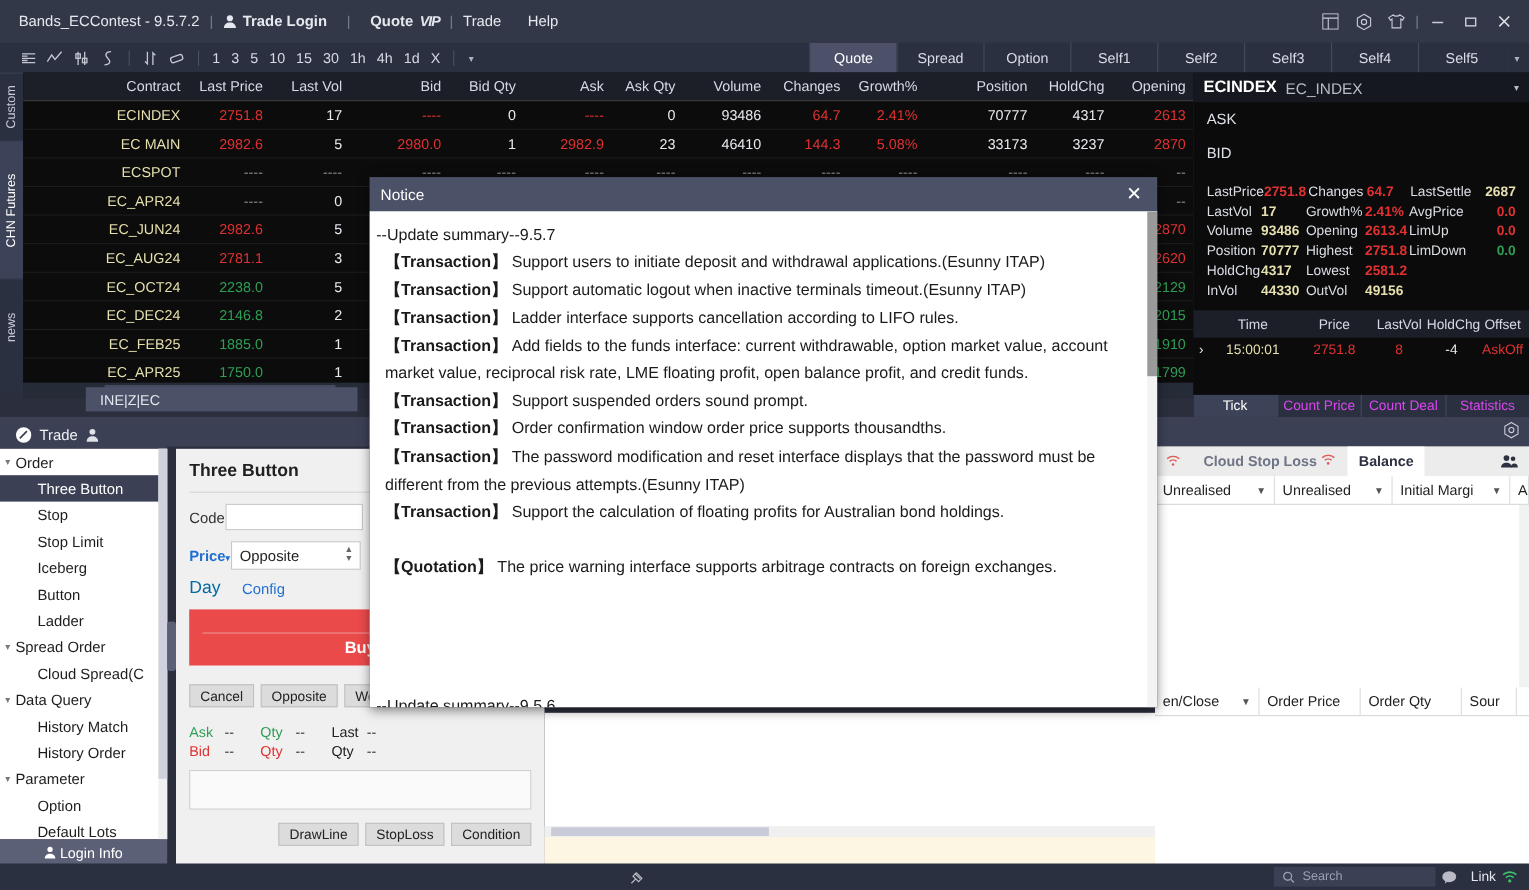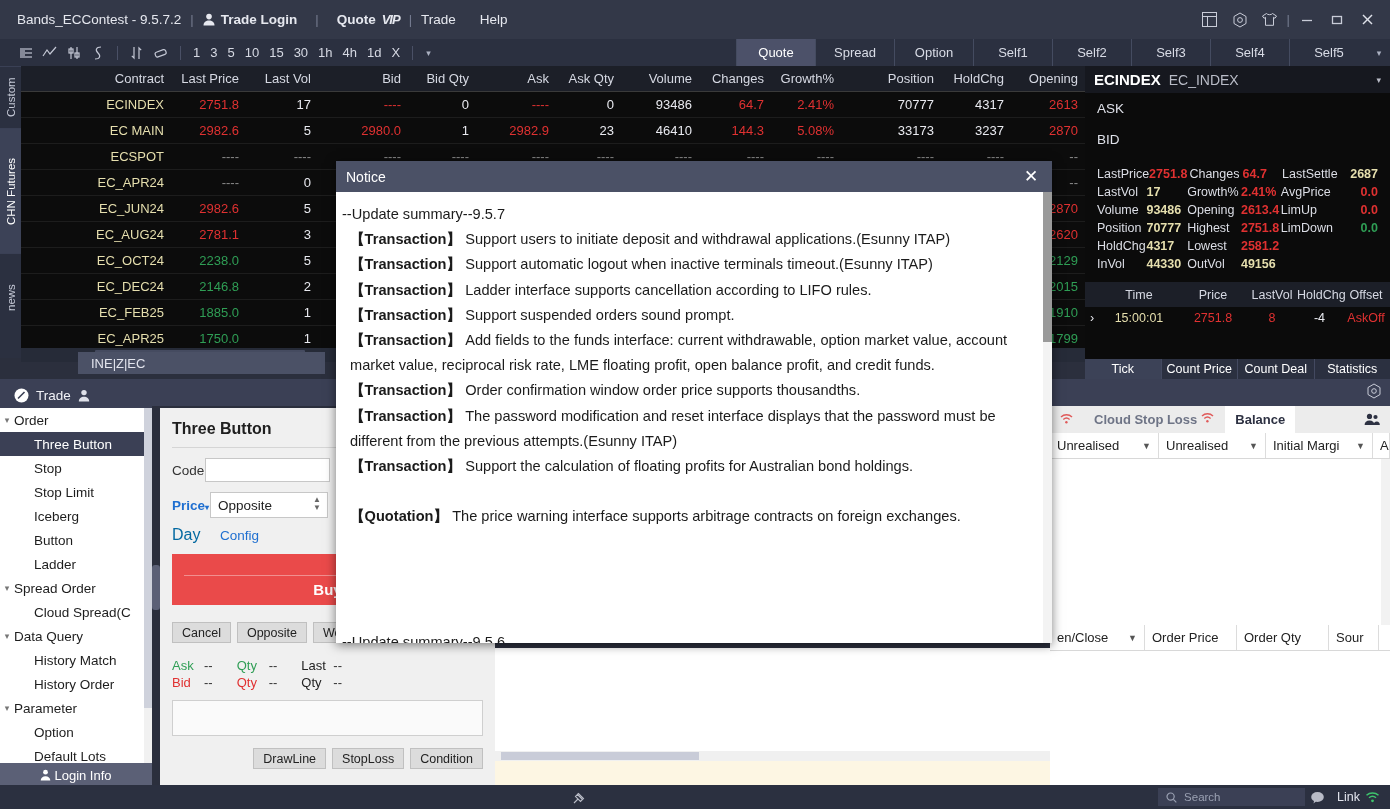--- a/index.html
+++ b/index.html
@@ -84,21 +84,21 @@
   .k2 { width:62px; } .v2 { width:46px; }
   .k3 { width:72px; } .v3 { width:40px; text-align:right; }
   .yel { color:#e6dfae; }
   .rticks { position:absolute; left:1085px; top:282px; width:305px; height:97px; background:#0b0b0b; }
   .rt-head { display:flex; height:25px; background:#1c1f28; align-items:center; }
   .rt-head div { font-size:12.5px; color:#d6d9e3; text-align:center; }
   .rt-row { display:flex; height:21px; align-items:center; }
   .rt-row div { font-size:12.5px; text-align:center; }
   .rc0 { width:14px; } .rc1 { width:80px; } .rc2 { width:68px; } .rc3 { width:50px; } .rc4 { width:45px; } .rc5 { width:48px; }
   .rtabs { display:flex; height:20px; background:#2b3040; position:absolute; left:0; bottom:0; width:305px; }
-  .rtab { flex:1; display:flex; align-items:center; justify-content:center; font-size:12.5px; color:#ffffff; border-left:1px solid #434960; }
+  .rtab { flex:1; display:flex; align-items:center; justify-content:center; font-size:12.5px; color:#d946ef; border-left:1px solid #434960; }
   .rtab.active { background:#3c4257; color:#fff; border-left:none; }
 
   
   .midstrip { position:absolute; left:0; top:379px; width:1390px; height:27px; background:#3b4055; }
   .midstrip .gear { position:absolute; right:8px; top:4px; color:#c9ccd8; }
 
   
   .tradebar { position:absolute; left:0; top:382px; width:152px; height:26px; background:#3b4055; display:flex; align-items:center; gap:7px; padding-left:14px; }
   .tradebar .lbl { font-size:13.5px; color:#f0f1f6; }
   .tree { position:absolute; left:0; top:408px; width:152px; height:355px; background:#fff; overflow:hidden; }
@@ -806,22 +806,22 @@
     <div class="nt-head">
       <span class="t">Notice</span>
       <span class="nt-x">✕</span>
     </div>
     <div class="nt-body">
       <div id="ntlines">
           <div class="nt-line"><span>--Update summary--9.5.7</span></div>
           <div class="nt-line ind"><span class="nt-tag">【Transaction】</span><span> Support users to initiate deposit and withdrawal applications.(Esunny ITAP)</span></div>
           <div class="nt-line ind"><span class="nt-tag">【Transaction】</span><span> Support automatic logout when inactive terminals timeout.(Esunny ITAP)</span></div>
           <div class="nt-line ind"><span class="nt-tag">【Transaction】</span><span> Ladder interface supports cancellation according to LIFO rules.</span></div>
+          <div class="nt-line ind"><span class="nt-tag">【Transaction】</span><span> Add fields to the funds interface: current withdrawable, option market value, account market value, reciprocal risk rate, LME floating profit, open balance profit, and credit funds.</span></div>
           <div class="nt-line ind"><span class="nt-tag">【Transaction】</span><span> Support suspended orders sound prompt.</span></div>
-          <div class="nt-line ind"><span class="nt-tag">【Transaction】</span><span> Add fields to the funds interface: current withdrawable, option market value, account market value, reciprocal risk rate, LME floating profit, open balance profit, and credit funds.</span></div>
           <div class="nt-line ind"><span class="nt-tag">【Transaction】</span><span> Order confirmation window order price supports thousandths.</span></div>
           <div class="nt-line ind"><span class="nt-tag">【Transaction】</span><span> The password modification and reset interface displays that the password must be different from the previous attempts.(Esunny ITAP)</span></div>
           <div class="nt-line ind"><span class="nt-tag">【Transaction】</span><span> Support the calculation of floating profits for Australian bond holdings.</span></div>
           <div class="nt-line"><span>&nbsp;</span></div>
           <div class="nt-line ind"><span class="nt-tag">【Quotation】</span><span> The price warning interface supports arbitrage contracts on foreign exchanges.</span></div>
           <div class="nt-line"><span>&nbsp;</span></div>
           <div class="nt-line"><span>&nbsp;</span></div>
           <div class="nt-line"><span>&nbsp;</span></div>
           <div class="nt-line"><span>&nbsp;</span></div>
           <div class="nt-line"><span>--Update summary--9.5.6</span></div>

